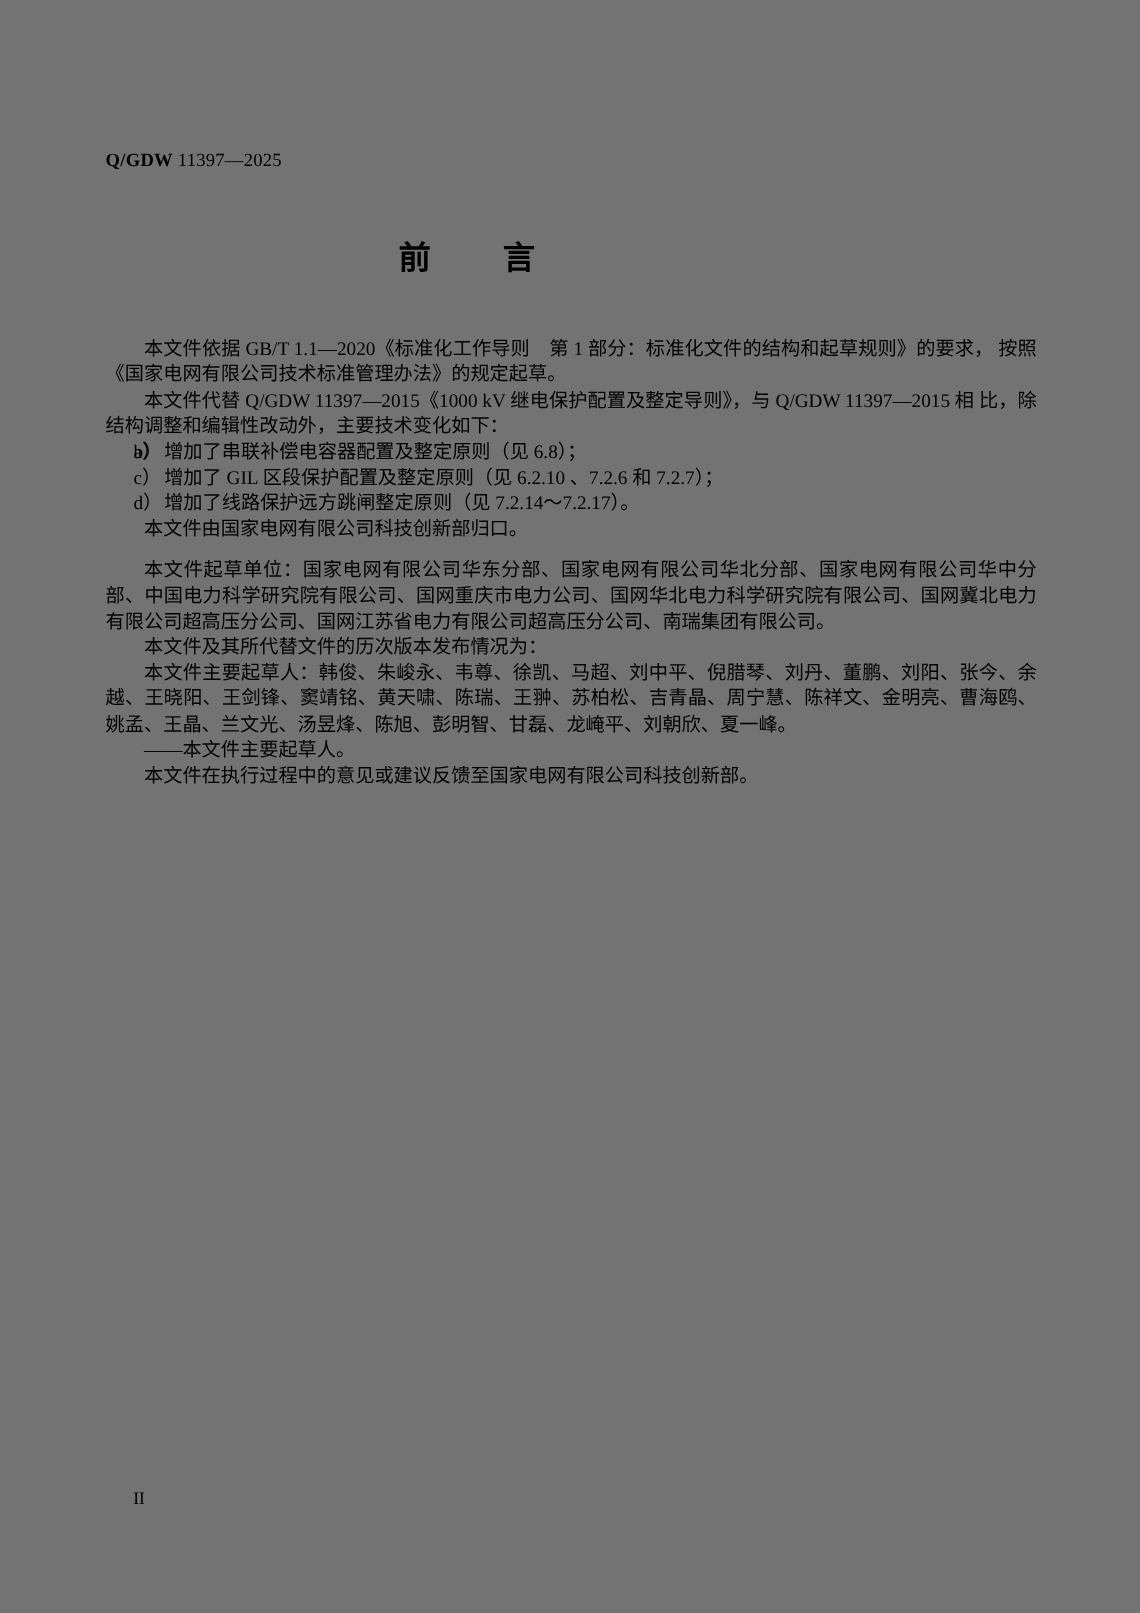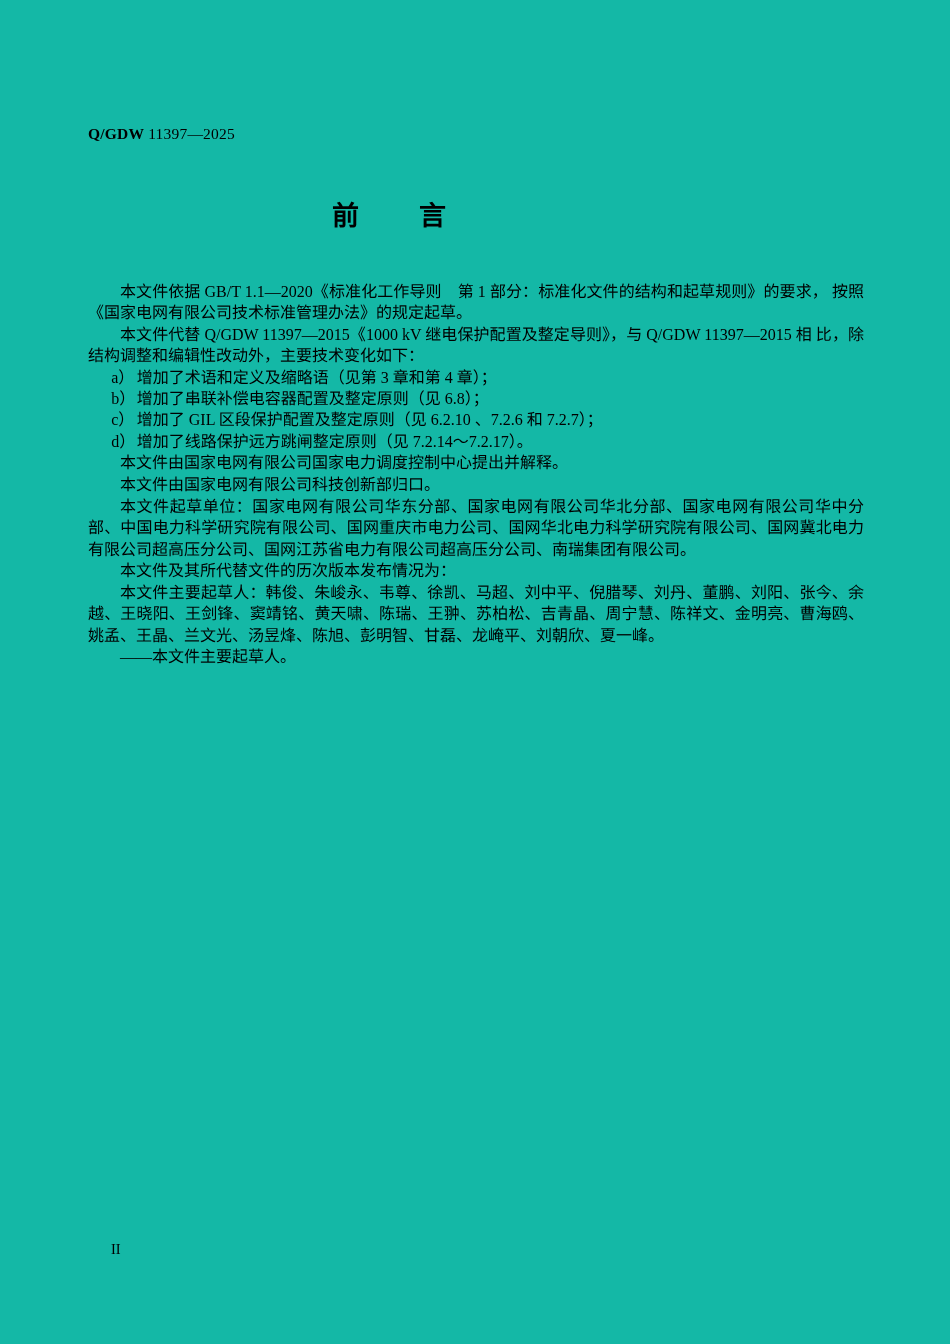--- a/index.html
+++ b/index.html
@@ -11,21 +11,21 @@
   body {
     font-family: "Liberation Serif", "DejaVu Serif", serif;
     color: #000000;
     -webkit-font-smoothing: antialiased;
   }
   .page {
     position: relative;
     width: 950px;
     height: 1344px;
     margin: 0 auto;
-    background: #14b8a6;
+    background: #737373;
     overflow: hidden;
     box-sizing: border-box;
   }
 
   
   .running-header {
     position: absolute;
     left: 88px;
     top: 124px;
     width: 774px;
@@ -93,21 +93,21 @@
 
   
   .dash-item {
     margin: 0;
     padding: 0;
     text-indent: 2em;
     text-align: left;
   }
 
   .gap-before {
-    margin-top: 1px;
+    margin-top: 13px;
   }
 
   
   .page-number {
     position: absolute;
     left: 98px;
     top: 1240px;
     font-size: 14.5px;
     line-height: 18px;
     margin-left: 13px;
@@ -126,49 +126,48 @@
   <div class="doc-title">前　　言</div>
 
   <div class="body-block">
 
     <p class="para">本文件依据 GB/T 1.1—2020《标准化工作导则　第 1 部分：标准化文件的结构和起草规则》的要求， 按照《国家电网有限公司技术标准管理办法》的规定起草。</p>
 
     <p class="para">本文件代替 Q/GDW 11397—2015《1000 kV 继电保护配置及整定导则》，与 Q/GDW 11397—2015 相 比，除结构调整和编辑性改动外，主要技术变化如下：</p>
 
     <p class="list-item">
       <span class="marker">a）</span>
-      <span>增加了术语和定义及缩略语（见第 3 章和第 4 章）；</span>
     </p>
 
     <p class="list-item">
       <span class="marker">b）</span>
       <span>增加了串联补偿电容器配置及整定原则（见 6.8）；</span>
     </p>
 
     <p class="list-item">
       <span class="marker">c）</span>
       <span>增加了 GIL 区段保护配置及整定原则（见 6.2.10 、7.2.6 和 7.2.7）；</span>
     </p>
 
     <p class="list-item">
       <span class="marker">d）</span>
       <span>增加了线路保护远方跳闸整定原则（见 7.2.14～7.2.17）。</span>
     </p>
 
-    <p class="para">本文件由国家电网有限公司国家电力调度控制中心提出并解释。</p>
 
     <p class="para">本文件由国家电网有限公司科技创新部归口。</p>
 
     <p class="para gap-before">本文件起草单位：国家电网有限公司华东分部、国家电网有限公司华北分部、国家电网有限公司华中分部、中国电力科学研究院有限公司、国网重庆市电力公司、国网华北电力科学研究院有限公司、国网冀北电力有限公司超高压分公司、国网江苏省电力有限公司超高压分公司、南瑞集团有限公司。</p>
 
     <p class="para">本文件及其所代替文件的历次版本发布情况为：</p>
 
     <p class="para">本文件主要起草人：韩俊、朱峻永、韦尊、徐凯、马超、刘中平、倪腊琴、刘丹、董鹏、刘阳、张今、余越、王晓阳、王剑锋、窦靖铭、黄天啸、陈瑞、王翀、苏柏松、吉青晶、周宁慧、陈祥文、金明亮、曹海鸥、姚孟、王晶、兰文光、汤昱烽、陈旭、彭明智、甘磊、龙崦平、刘朝欣、夏一峰。</p>
 
 
     <p class="dash-item">——本文件主要起草人。</p>
 
+    <p class="para">本文件在执行过程中的意见或建议反馈至国家电网有限公司科技创新部。</p>
 
   </div>
 
   <div class="page-number">II</div>
 
 </div>
 
 </body></html>

